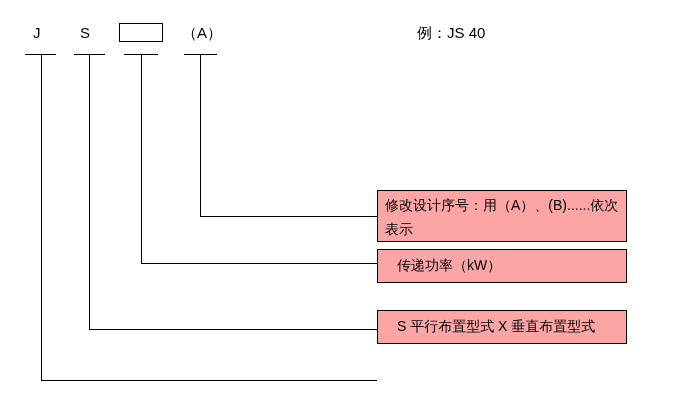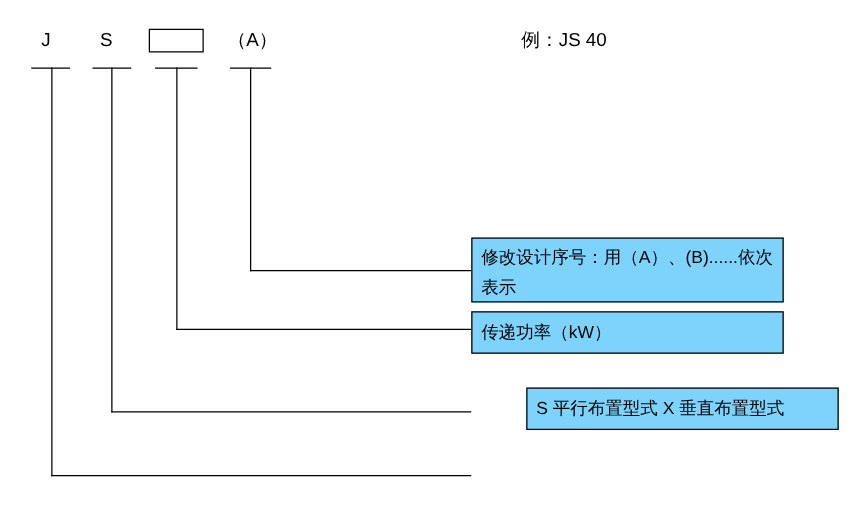--- a/index.html
+++ b/index.html
@@ -37,36 +37,36 @@
     background: #000000;
   }
   .tick   { height: 1px; top: 54px; }
   .vline  { width: 1px; }
   .hline  { height: 1px; }
   .callout {
     position: absolute;
     left: 377px;
     width: 250px;
     border: 1px solid #000000;
-    background: #7dd3fc;
+    background: #fca5a5;
     font-size: 14px;
     color: #000000;
     box-sizing: content-box;
   }
   .callout.multi {
     height: 52px;
     padding: 2px 2px 0 7px;
     line-height: 24px;
     box-sizing: border-box;
   }
   .callout.single {
     height: 34px;
     display: flex;
     align-items: center;
-    padding-left: 7px;
+    padding-left: 19px;
     box-sizing: border-box;
     white-space: nowrap;
   }
 </style>
 </head>
 <body>
 
 <div id="canvas">
 
   <span class="sym" style="left:33px; top:24px;">J</span>
@@ -85,15 +85,15 @@
   <div class="line vline" style="left:141px; top:54px; height:210px;"></div>
   <div class="line vline" style="left:200px; top:54px; height:163px;"></div>
 
   <div class="line hline" style="left:200px; top:216px; width:177px;"></div>
   <div class="line hline" style="left:141px; top:263px; width:236px;"></div>
   <div class="line hline" style="left:89px;  top:329px; width:288px;"></div>
   <div class="line hline" style="left:41px;  top:380px; width:336px;"></div>
 
   <div class="callout multi" style="top:190px;">修改设计序号：用（A）、(B)......依次表示</div>
   <div class="callout single" style="top:249px;">传递功率（kW）</div>
-  <div class="callout single" style="top:310px;margin-left:44px;">S 平行布置型式  X 垂直布置型式</div>
+  <div class="callout single" style="top:310px;">S 平行布置型式  X 垂直布置型式</div>
 
 </div>
 
 </body></html>

